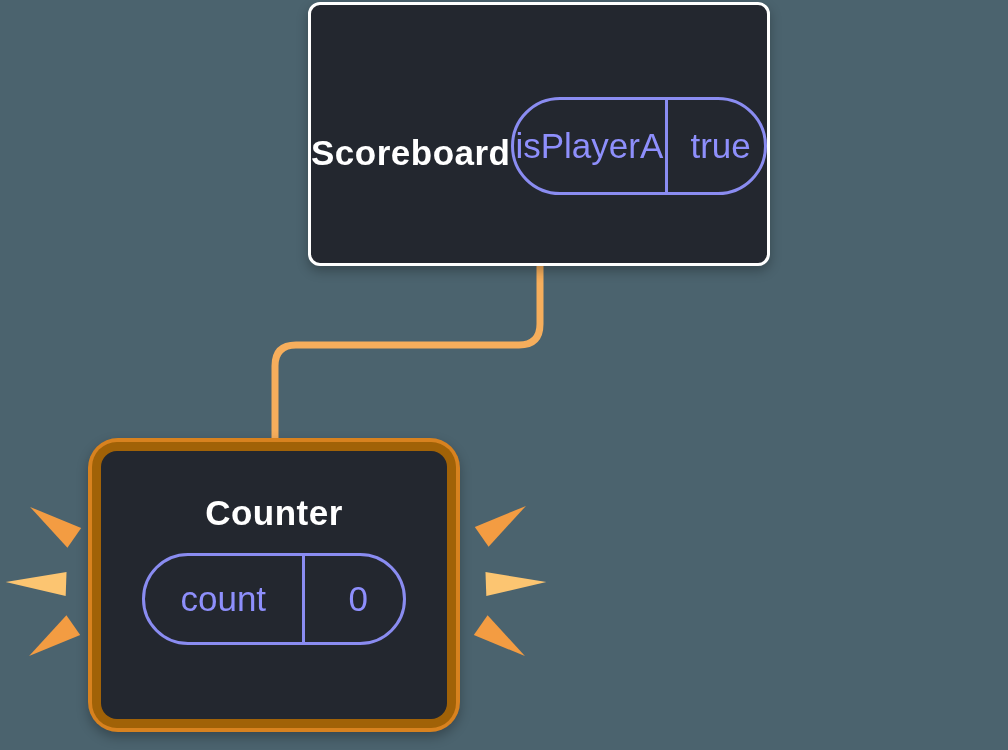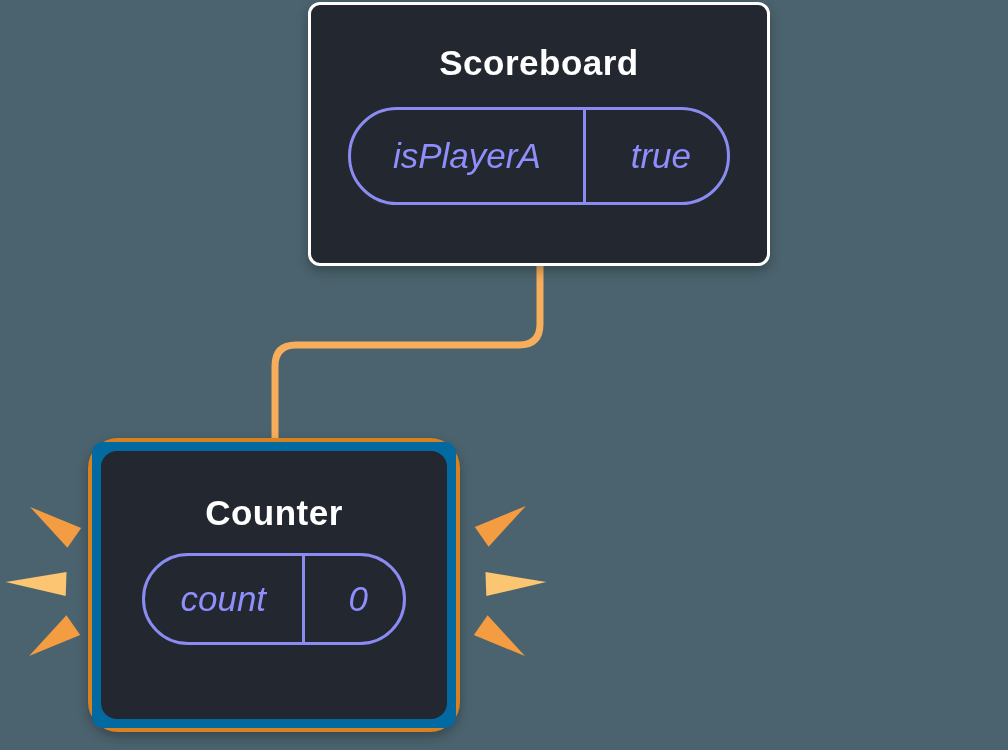--- a/index.html
+++ b/index.html
@@ -32,36 +32,35 @@
   .scoreboard {
     position: absolute;
     left: 308px; top: 2px;
     width: 462px; height: 264px;
     box-sizing: border-box;
     background: #23272f;
     border: 3px solid #ffffff;
     border-radius: 12px;
     box-shadow: 0 5px 12px rgba(0,0,0,0.28);
     display: flex;
-    flex-direction: column;
+    flex-direction: row;
     align-items: center;
     z-index: 2;
   }
   .scoreboard .card-title { margin-top: 38px; }
   
   .pill {
     display: flex;
     align-items: stretch;
     border: 3px solid #8a8cf1;
     border-radius: 70px;
     color: #8e8ffc;
     font-size: 35px;
     overflow: hidden;
     box-sizing: border-box;
-    font-style: italic;
   }
   .scoreboard .pill { margin-top: 24px; width: 382px; height: 98px; }
   .pill-key {
     flex: 1.75;
     display: flex; align-items: center; justify-content: center;
   }
   .pill-divider { width: 3px; background: #8a8cf1; }
   .pill-value {
     flex: 1;
     display: flex; align-items: center; justify-content: center; margin-left: 9px;
@@ -74,22 +73,22 @@
     box-sizing: border-box;
     background: #d8821f;
     border-radius: 30px;
     padding: 4px;
     box-shadow: 0 5px 12px rgba(0,0,0,0.28);
     z-index: 2;
   }
   .counter-band {
     width: 100%; height: 100%;
     box-sizing: border-box;
-    background: #0369a1;
-    border-radius: 11px;
+    background: #a16207;
+    border-radius: 25px;
     padding: 9px;
   }
   .counter-card {
     width: 100%; height: 100%;
     box-sizing: border-box;
     background: #23272f;
     border-radius: 16px;
     display: flex;
     flex-direction: column;
     align-items: center;

